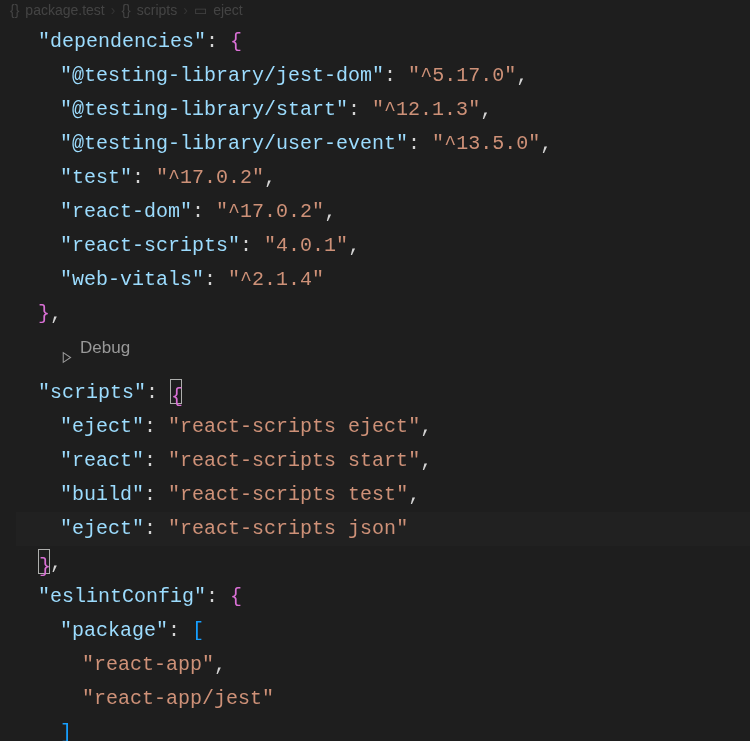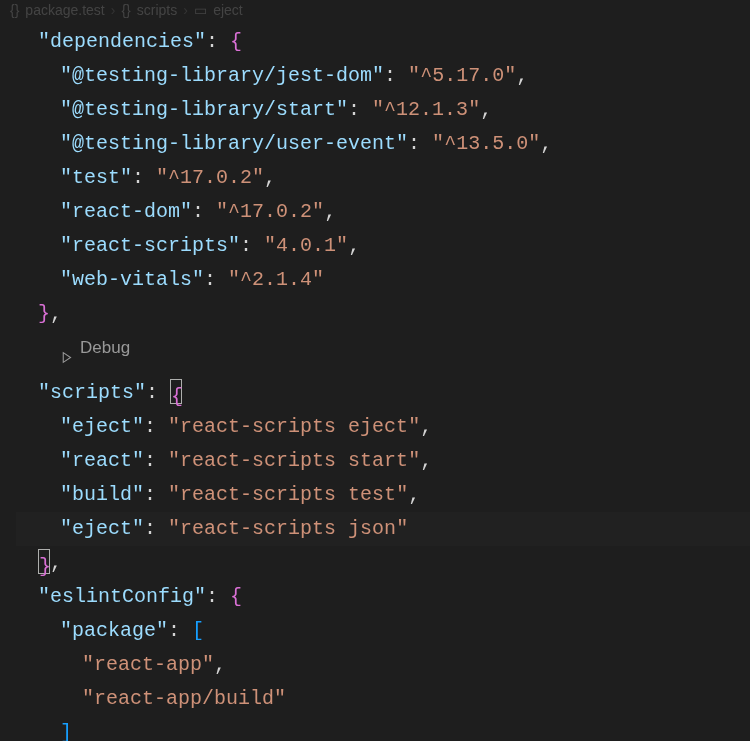--- a/index.html
+++ b/index.html
@@ -128,17 +128,17 @@
 
   <div class="line i1"><span class="cursor-box"><span class="brace">}</span></span><span class="comma">,</span></div>
 
   
   <div class="line i1"><span class="key"><span>"</span><span>eslintConfig</span><span>"</span></span><span class="punct">: </span><span class="brace">{</span></div>
 
   <div class="line i2"><span class="key"><span>"</span><span>package</span><span>"</span></span><span class="punct">: </span><span class="bracket-b">[</span></div>
 
   <div class="line i3"><span class="str"><span>"</span><span>react-app</span><span>"</span></span><span class="comma">,</span></div>
 
-  <div class="line i3"><span class="str"><span>"</span><span>react-app/build</span><span>"</span></span></div>
+  <div class="line i3"><span class="str"><span>"</span><span>react-app/jest</span><span>"</span></span></div>
 
   <div class="line i2"><span class="bracket-b">]</span></div>
 
 </div>
 
 </body></html>

